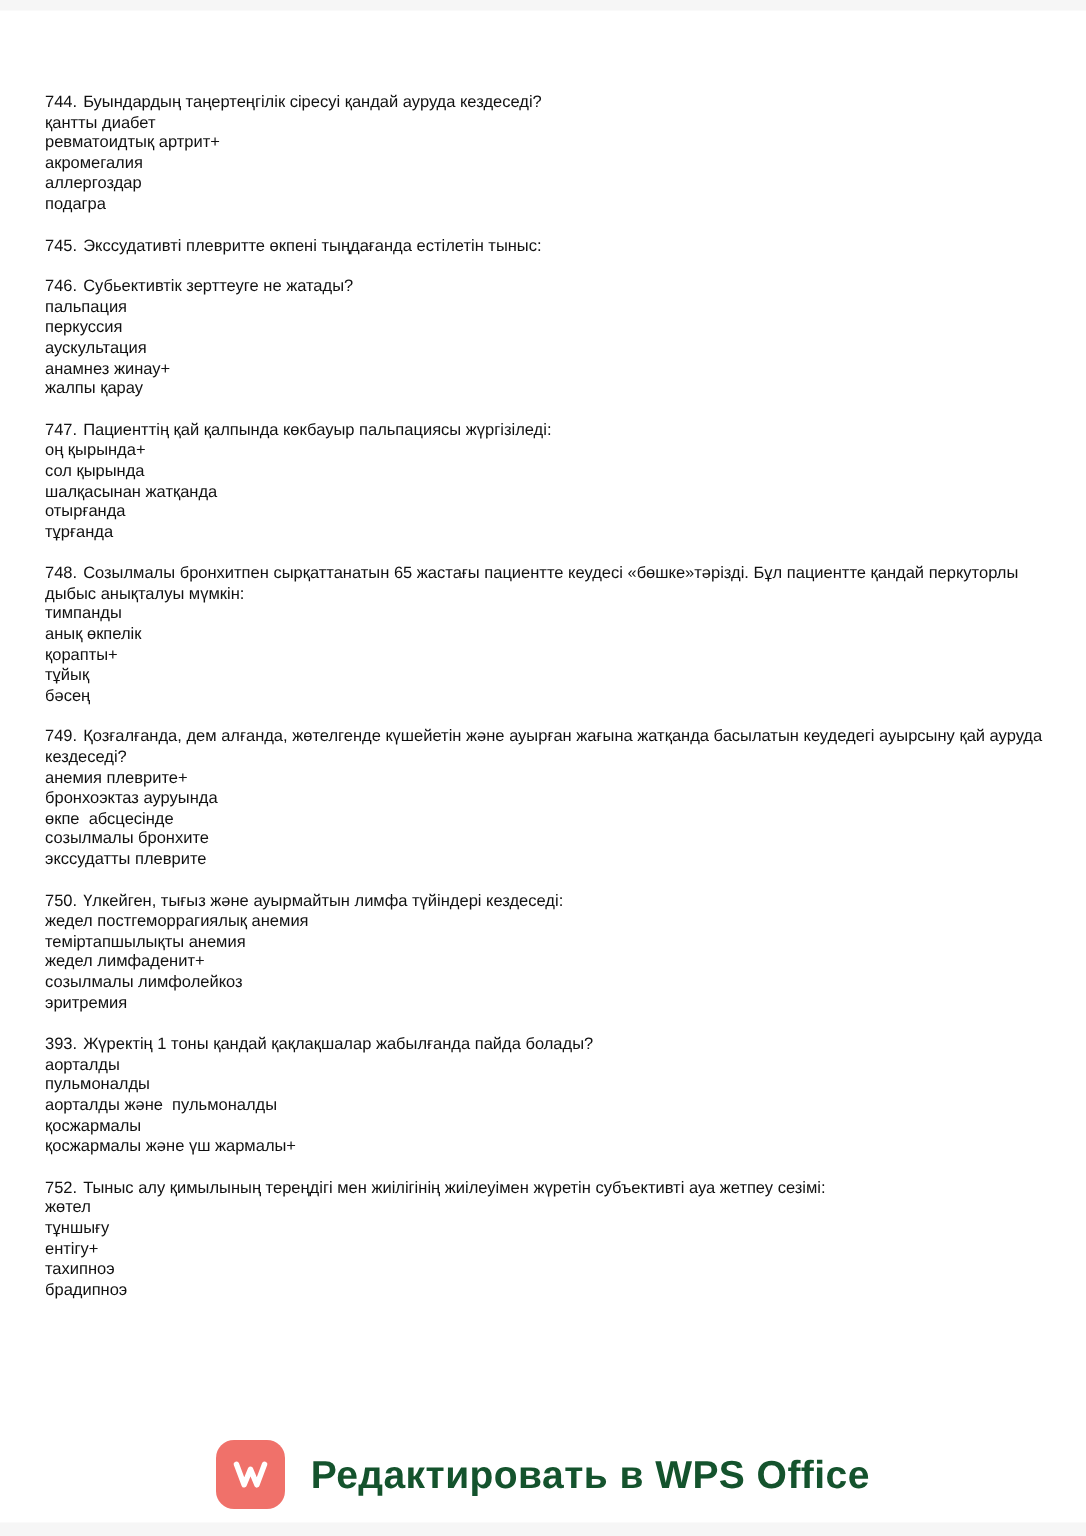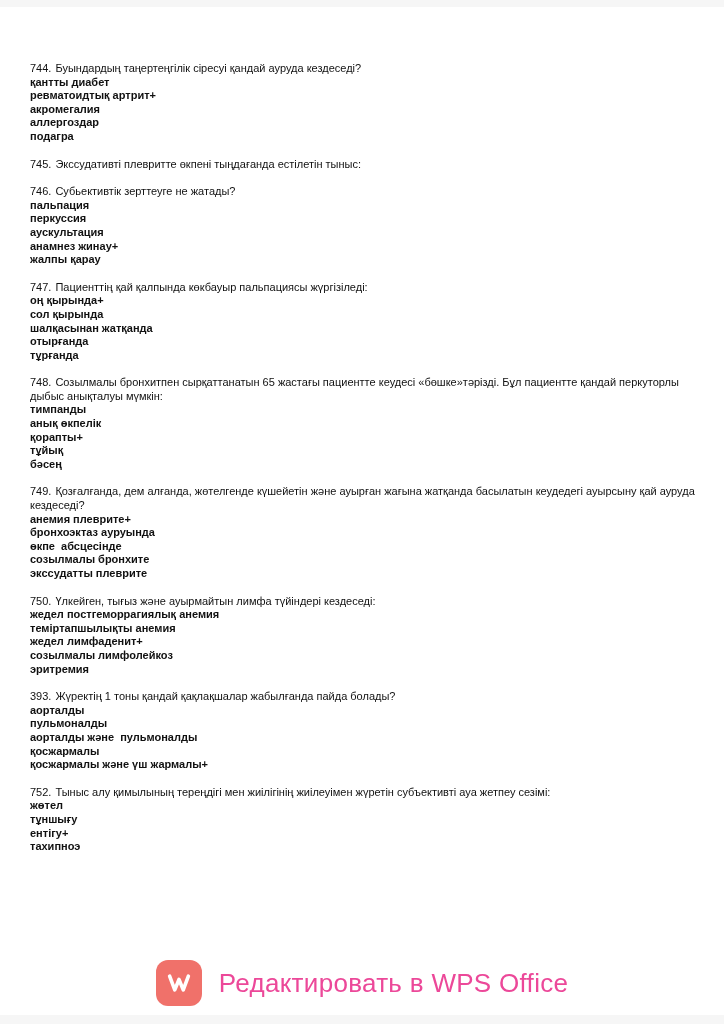--- a/index.html
+++ b/index.html
@@ -24,21 +24,21 @@
     top: 62px;
     left: 30px;
     width: 666px;
     font-size: 11px;
     line-height: 13.6px;
     color: #111111;
   }
   .question-block { margin-bottom: 14px; }
   .question-line { font-weight: normal; }
   .q-num { margin-right: 4px; }
-  .option-line { white-space: pre-wrap; font-weight: bold; }
+  .option-line { white-space: pre-wrap; }
   .wps-banner {
     position: absolute;
     top: 959px;
     left: 0;
     right: 0;
     height: 48px;
     display: flex;
     align-items: center;
     justify-content: center;
     gap: 17px;
@@ -149,26 +149,27 @@
       </div>
   </section>
 
   <section class="question-block">
     <div class="question-line"><span class="q-num">752.</span><span class="q-text">Тыныс алу қимылының тереңдігі мен жиілігінің жиілеуімен жүретін субъективті ауа жетпеу сезімі:</span></div>
     <div class="options">
         <div class="option-line">жөтел</div>
         <div class="option-line">тұншығу</div>
         <div class="option-line">ентігу+</div>
         <div class="option-line">тахипноэ</div>
+        <div class="option-line">брадипноэ</div>
       </div>
   </section>
 </main>
 
 <div class="wps-banner">
   <span class="wps-logo" style="background: rgb(240, 113, 106);">
     <svg viewBox="0 0 24 24" aria-hidden="true">
       <polyline points="4.5,6.5 8.6,17.5 12,9.2 15.4,17.5 19.5,6.5" fill="none" stroke="#ffffff" stroke-width="2.9" stroke-linecap="round" stroke-linejoin="round"></polyline>
     </svg>
   </span>
-  <span class="wps-label" style="color: #ec4899;">Редактировать в WPS Office</span>
+  <span class="wps-label" style="color: #14532d; font-weight: bold;">Редактировать в WPS Office</span>
 </div>
 
 <div class="edge edge-bottom"></div>
 
 </body></html>

